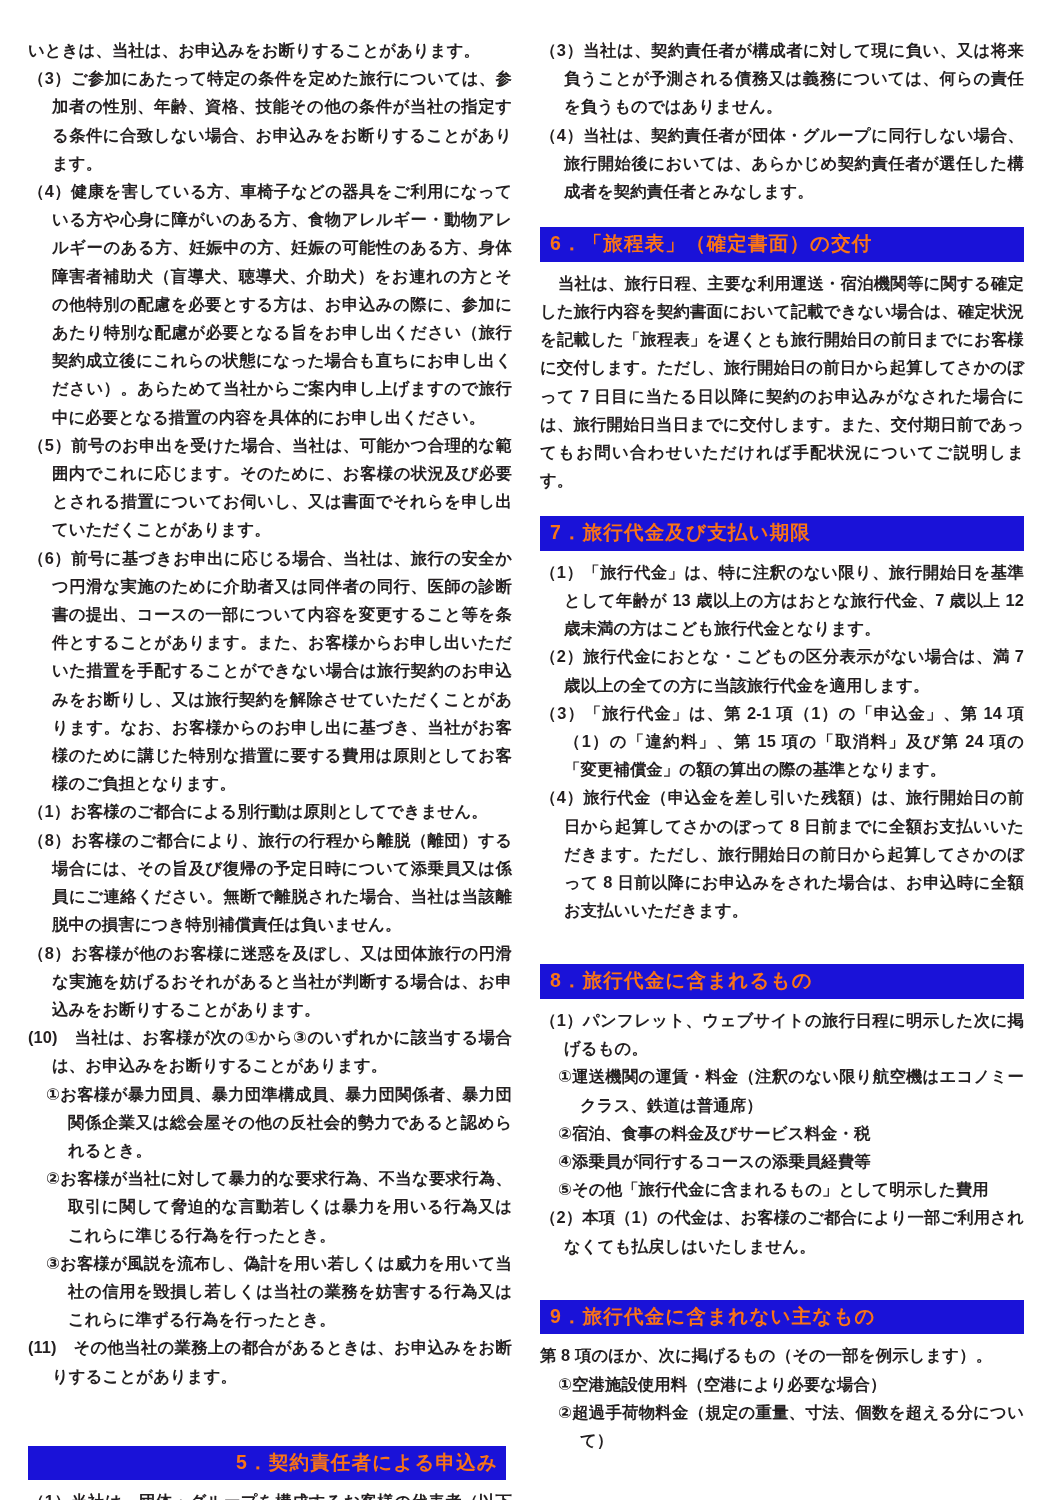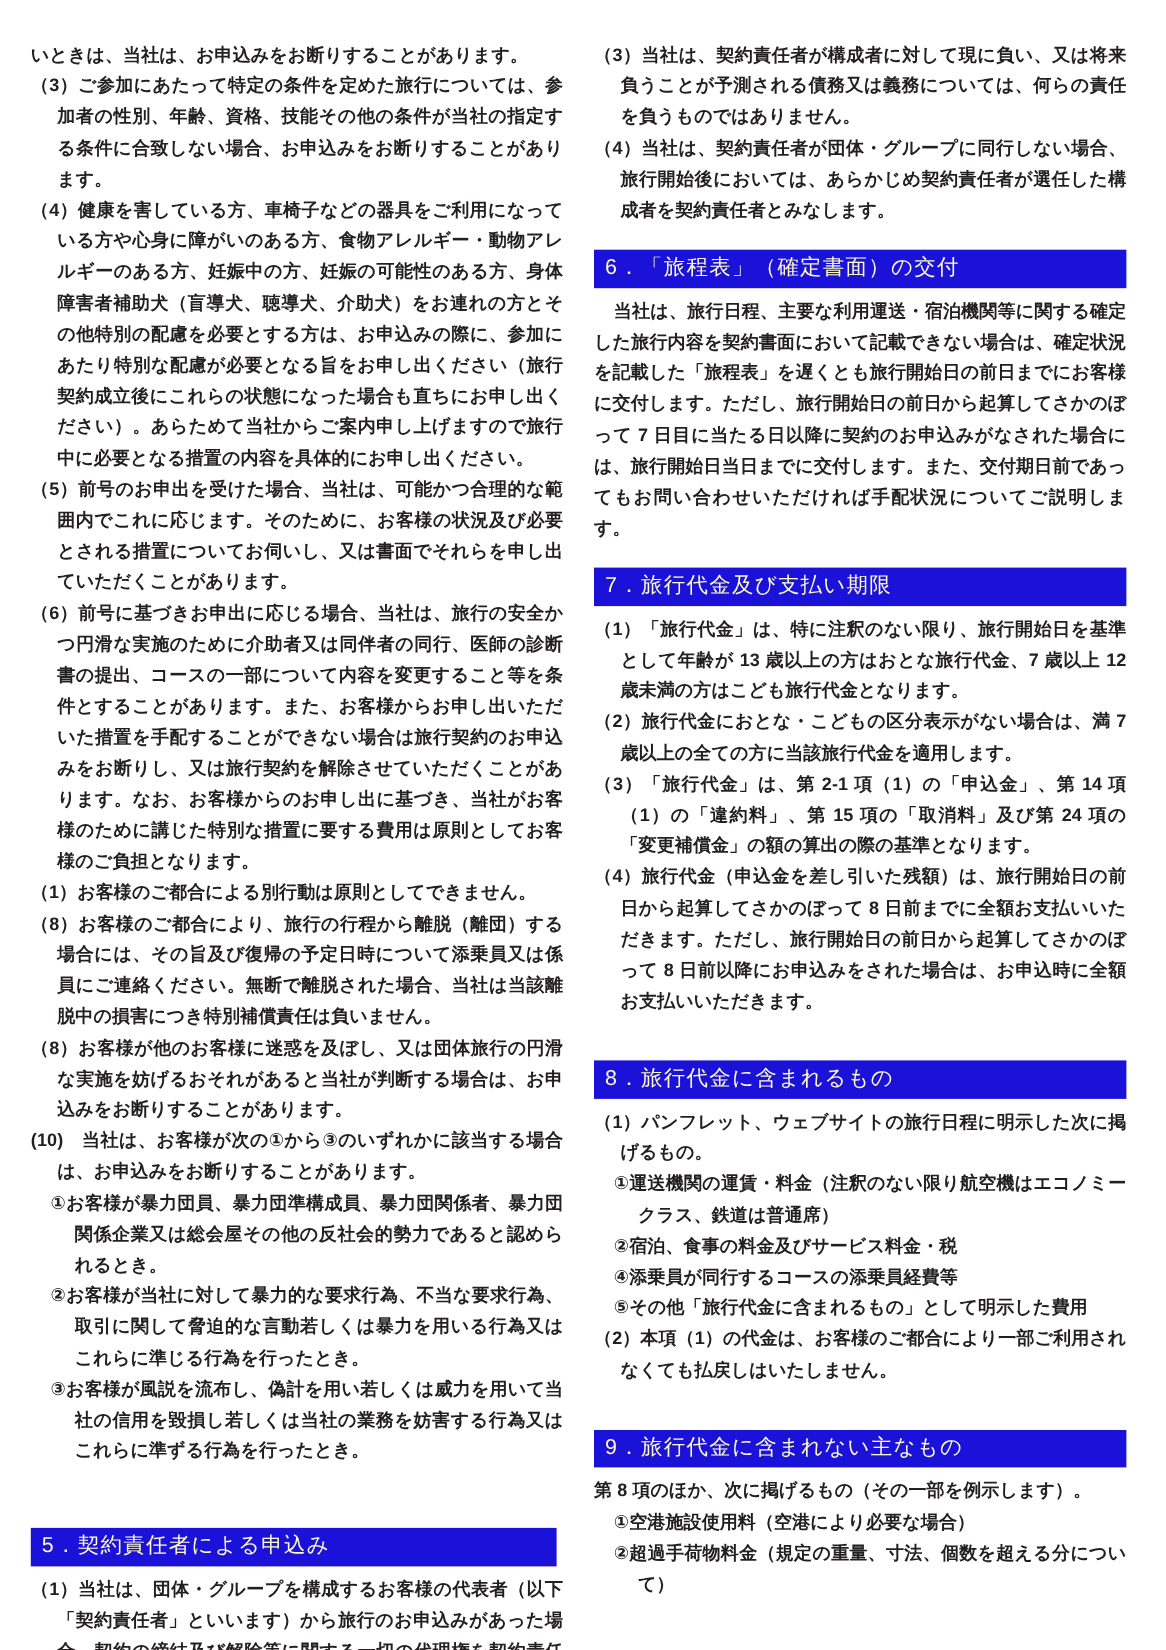--- a/index.html
+++ b/index.html
@@ -23,30 +23,30 @@
     display: flex;
     gap: 28px;
   }
   .column {
     width: 484px;
     flex: 0 0 484px;
   }
   
   .section-bar {
     background: #1a12d8;
-    color: #fef9c3;
-    font-weight: normal;
+    color: #f97316;
+    font-weight: bold;
     font-size: 19.5px;
     line-height: 1.0;
     padding: 7px 8px 8px 10px;
     letter-spacing: 0.06em;
     margin: 0 0 7px 0;
     box-sizing: border-box;
   }
-  .col-left .section-bar { width: 478px; }
+  .col-left .section-bar { width: 478px; text-align: right; }
   .col-right .section-bar { width: 484px; }
 
   
   p.para {
     margin: 0;
     font-size: 16.4px;
     line-height: 28.2px;
     text-align: justify;
     text-justify: inter-character;
     letter-spacing: 0.005em;
@@ -71,20 +71,21 @@
       <p class="para lvl1">（4）健康を害している方、車椅子などの器具をご利用になっている方や心身に障がいのある方、食物アレルギー・動物アレルギーのある方、妊娠中の方、妊娠の可能性のある方、身体障害者補助犬（盲導犬、聴導犬、介助犬）をお連れの方とその他特別の配慮を必要とする方は、お申込みの際に、参加にあたり特別な配慮が必要となる旨をお申し出ください（旅行契約成立後にこれらの状態になった場合も直ちにお申し出ください）。あらためて当社からご案内申し上げますので旅行中に必要となる措置の内容を具体的にお申し出ください。</p>
       <p class="para lvl1">（5）前号のお申出を受けた場合、当社は、可能かつ合理的な範囲内でこれに応じます。そのために、お客様の状況及び必要とされる措置についてお伺いし、又は書面でそれらを申し出ていただくことがあります。</p>
       <p class="para lvl1">（6）前号に基づきお申出に応じる場合、当社は、旅行の安全かつ円滑な実施のために介助者又は同伴者の同行、医師の診断書の提出、コースの一部について内容を変更すること等を条件とすることがあります。また、お客様からお申し出いただいた措置を手配することができない場合は旅行契約のお申込みをお断りし、又は旅行契約を解除させていただくことがあります。なお、お客様からのお申し出に基づき、当社がお客様のために講じた特別な措置に要する費用は原則としてお客様のご負担となります。</p>
       <p class="para lvl1">（1）お客様のご都合による別行動は原則としてできません。</p>
       <p class="para lvl1">（8）お客様のご都合により、旅行の行程から離脱（離団）する場合には、その旨及び復帰の予定日時について添乗員又は係員にご連絡ください。無断で離脱された場合、当社は当該離脱中の損害につき特別補償責任は負いません。</p>
       <p class="para lvl1">（8）お客様が他のお客様に迷惑を及ぼし、又は団体旅行の円滑な実施を妨げるおそれがあると当社が判断する場合は、お申込みをお断りすることがあります。</p>
       <p class="para lvl1">(10)　当社は、お客様が次の①から③のいずれかに該当する場合は、お申込みをお断りすることがあります。</p>
       <p class="para lvl2">①お客様が暴力団員、暴力団準構成員、暴力団関係者、暴力団関係企業又は総会屋その他の反社会的勢力であると認められるとき。</p>
       <p class="para lvl2">②お客様が当社に対して暴力的な要求行為、不当な要求行為、取引に関して脅迫的な言動若しくは暴力を用いる行為又はこれらに準じる行為を行ったとき。</p>
       <p class="para lvl2">③お客様が風説を流布し、偽計を用い若しくは威力を用いて当社の信用を毀損し若しくは当社の業務を妨害する行為又はこれらに準ずる行為を行ったとき。</p>
+      <p class="para lvl1">(11)　その他当社の業務上の都合があるときは、お申込みをお断りすることがあります。</p>
       <div class="gap-xl"></div>
       <div class="section-bar">5．契約責任者による申込み</div>
       <p class="para lvl1">（1）当社は、団体・グループを構成するお客様の代表者（以下「契約責任者」といいます）から旅行のお申込みがあった場合、契約の締結及び解除等に関する一切の代理権を契約責任者が有しているものとみなし、旅行業務に関する取引を契約責任者との間で行います。</p>
     </div>
   <div class="column col-right" id="col-right">
       <p class="para lvl1">（3）当社は、契約責任者が構成者に対して現に負い、又は将来負うことが予測される債務又は義務については、何らの責任を負うものではありません。</p>
       <p class="para lvl1">（4）当社は、契約責任者が団体・グループに同行しない場合、旅行開始後においては、あらかじめ契約責任者が選任した構成者を契約責任者とみなします。</p>
       <div class="gap-md"></div>
       <div class="section-bar">6．「旅程表」（確定書面）の交付</div>
       <p class="para lvl3">当社は、旅行日程、主要な利用運送・宿泊機関等に関する確定した旅行内容を契約書面において記載できない場合は、確定状況を記載した「旅程表」を遅くとも旅行開始日の前日までにお客様に交付します。ただし、旅行開始日の前日から起算してさかのぼって 7 日目に当たる日以降に契約のお申込みがなされた場合には、旅行開始日当日までに交付します。また、交付期日前であってもお問い合わせいただければ手配状況についてご説明します。</p>

